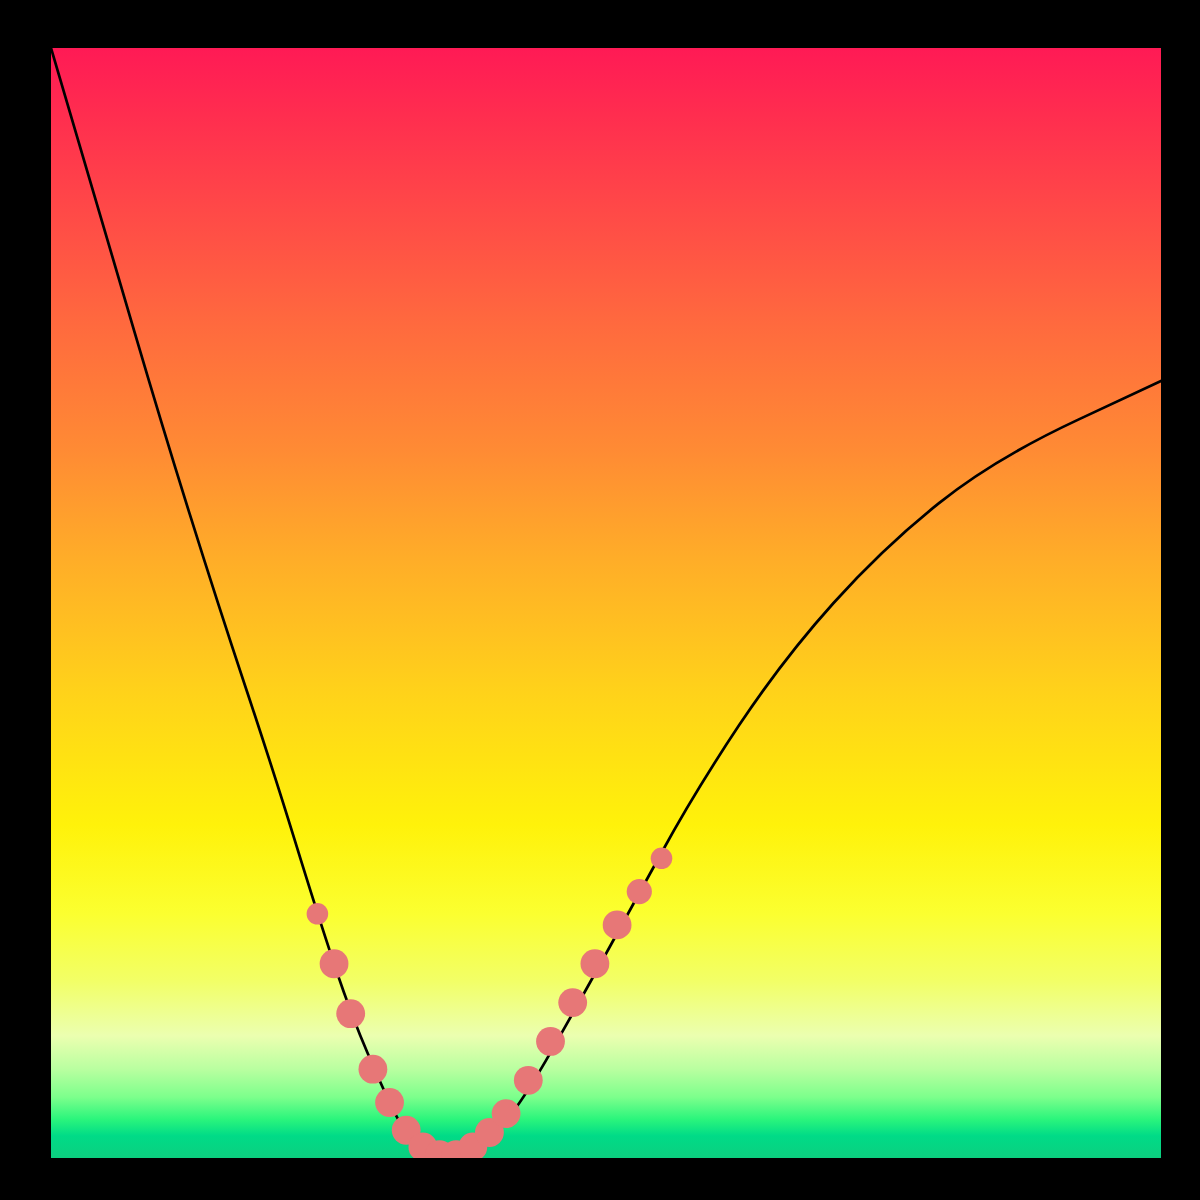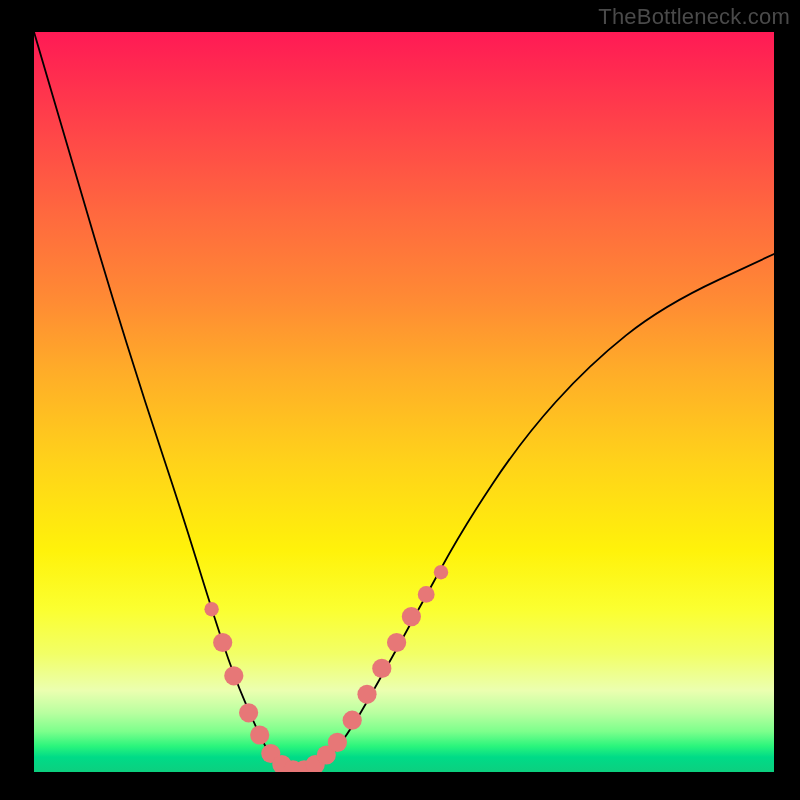--- a/index.html
+++ b/index.html
@@ -68,21 +68,20 @@
     stroke-linecap: round;
   }
   .dot {
     fill: #e77777;
   }
 </style>
 </head>
 <body>
 
 <div class="frame">
-  <div class="watermark">TheBottleneck.com</div>
 
   <div class="plot">
     <svg viewBox="0 0 740 740">
       <g id="curve-layer">
           <path d="M 0.0 0.0 L 18.5 62.9 Q 37.0 125.8 55.5 188.7 Q 74.0 251.6 92.5 310.8 Q 111.0 370.0 129.5 425.5 Q 148.0 481.0 162.8 529.1 Q 177.6 577.2 188.7 610.5 Q 199.8 643.8 210.9 669.7 Q 222.0 695.6 229.4 710.4 Q 236.8 725.2 244.2 732.6 Q 251.6 740.0 259.0 740.0 Q 266.4 740.0 273.8 740.0 Q 281.2 740.0 288.6 732.6 Q 296.0 725.2 307.1 710.4 Q 318.2 695.6 333.0 669.7 Q 347.8 643.8 366.3 610.5 Q 384.8 577.2 407.0 536.5 Q 429.2 495.8 458.8 451.4 Q 488.4 407.0 521.7 370.0 Q 555.0 333.0 592.0 303.4 Q 629.0 273.8 684.5 247.9 L 740.0 222.0" class="curve"></path>
         </g>
       <g id="dots-layer">
           <circle cx="177.6" cy="577.2" r="7.2" class="dot"></circle>
           <circle cx="188.7" cy="610.5" r="9.6" class="dot"></circle>
           <circle cx="199.8" cy="643.8" r="9.6" class="dot"></circle>

